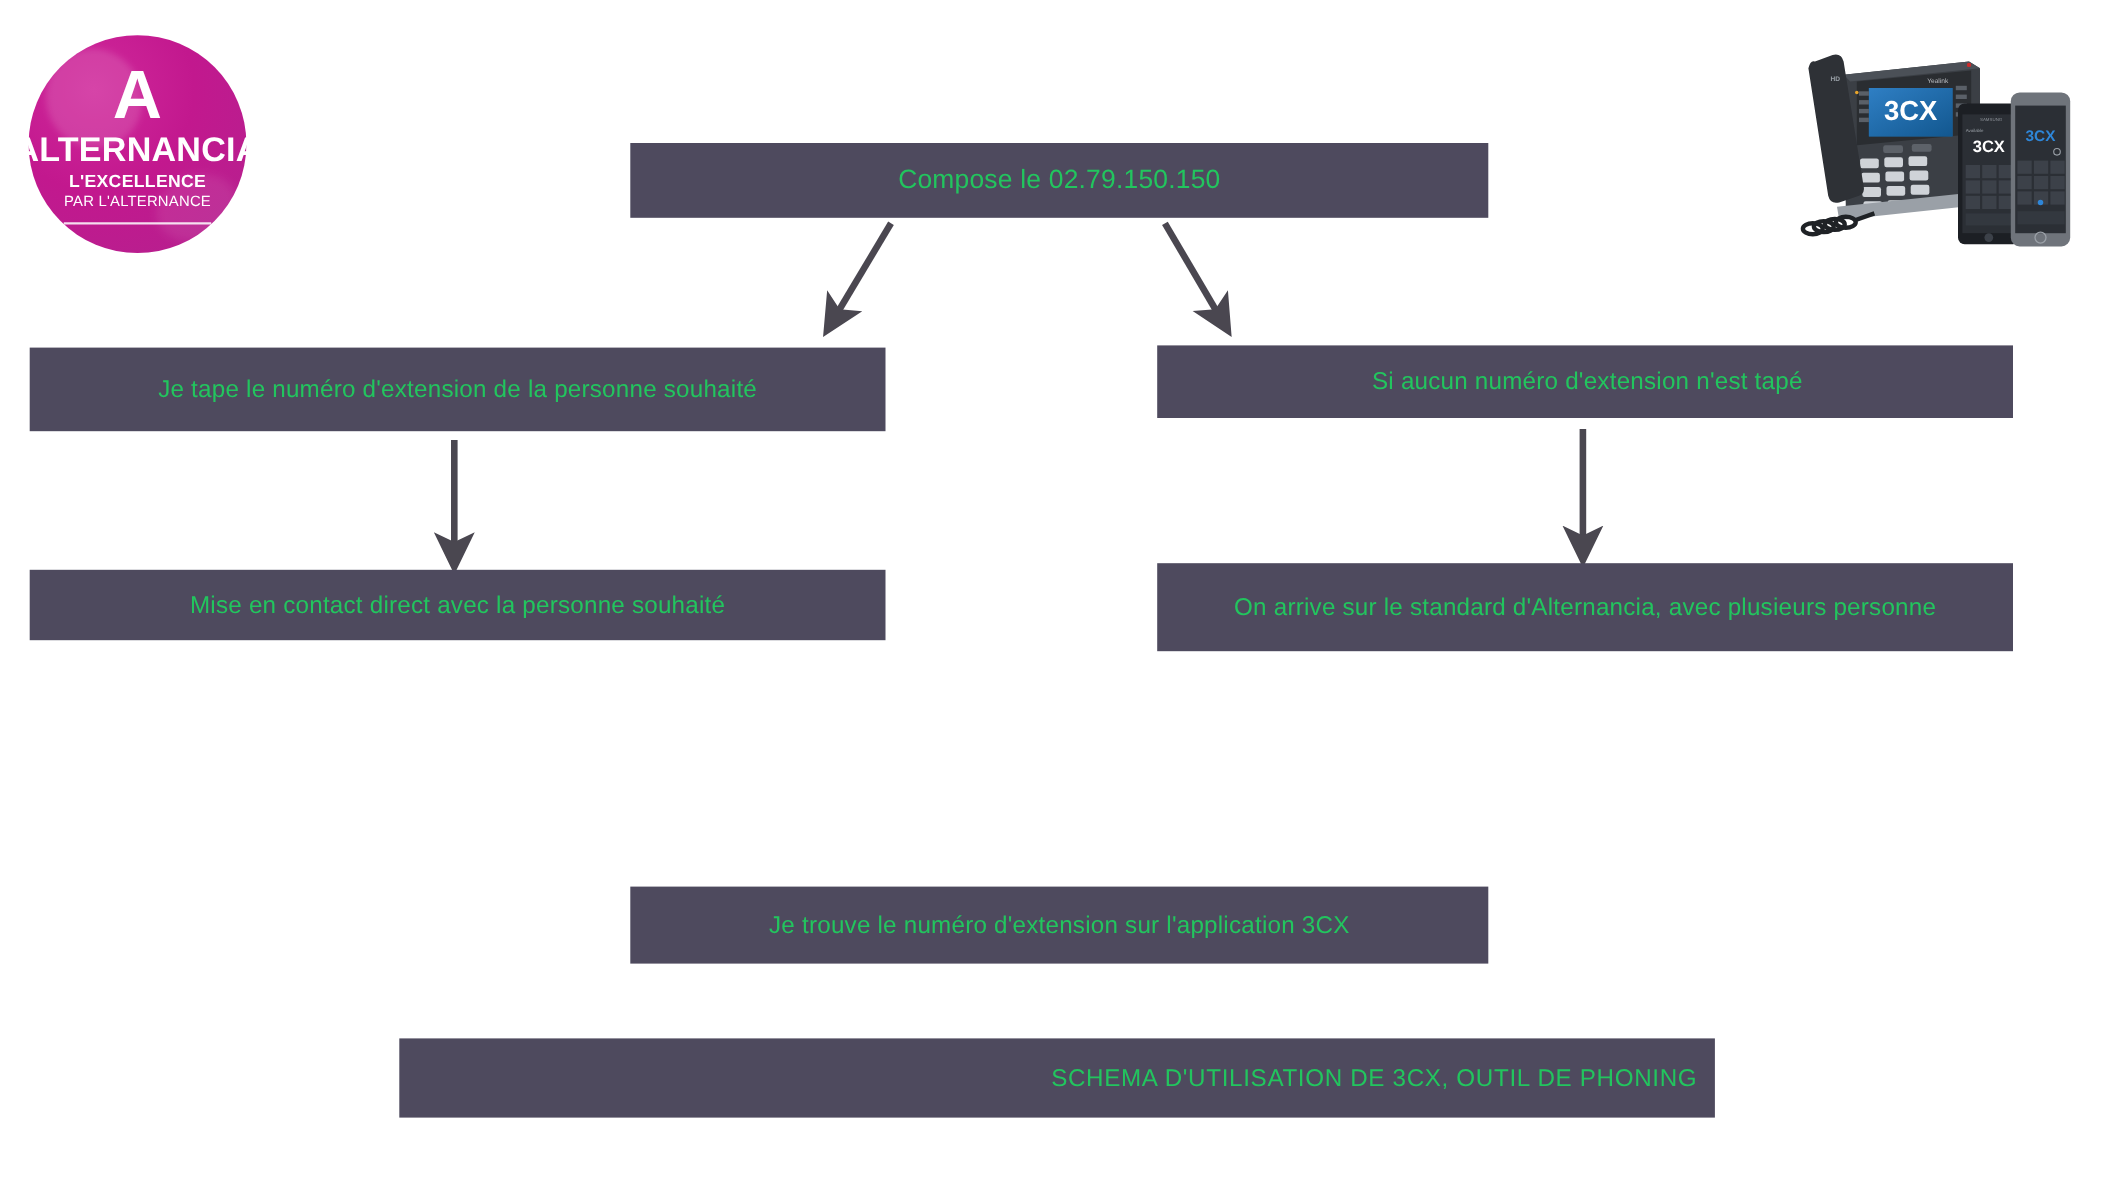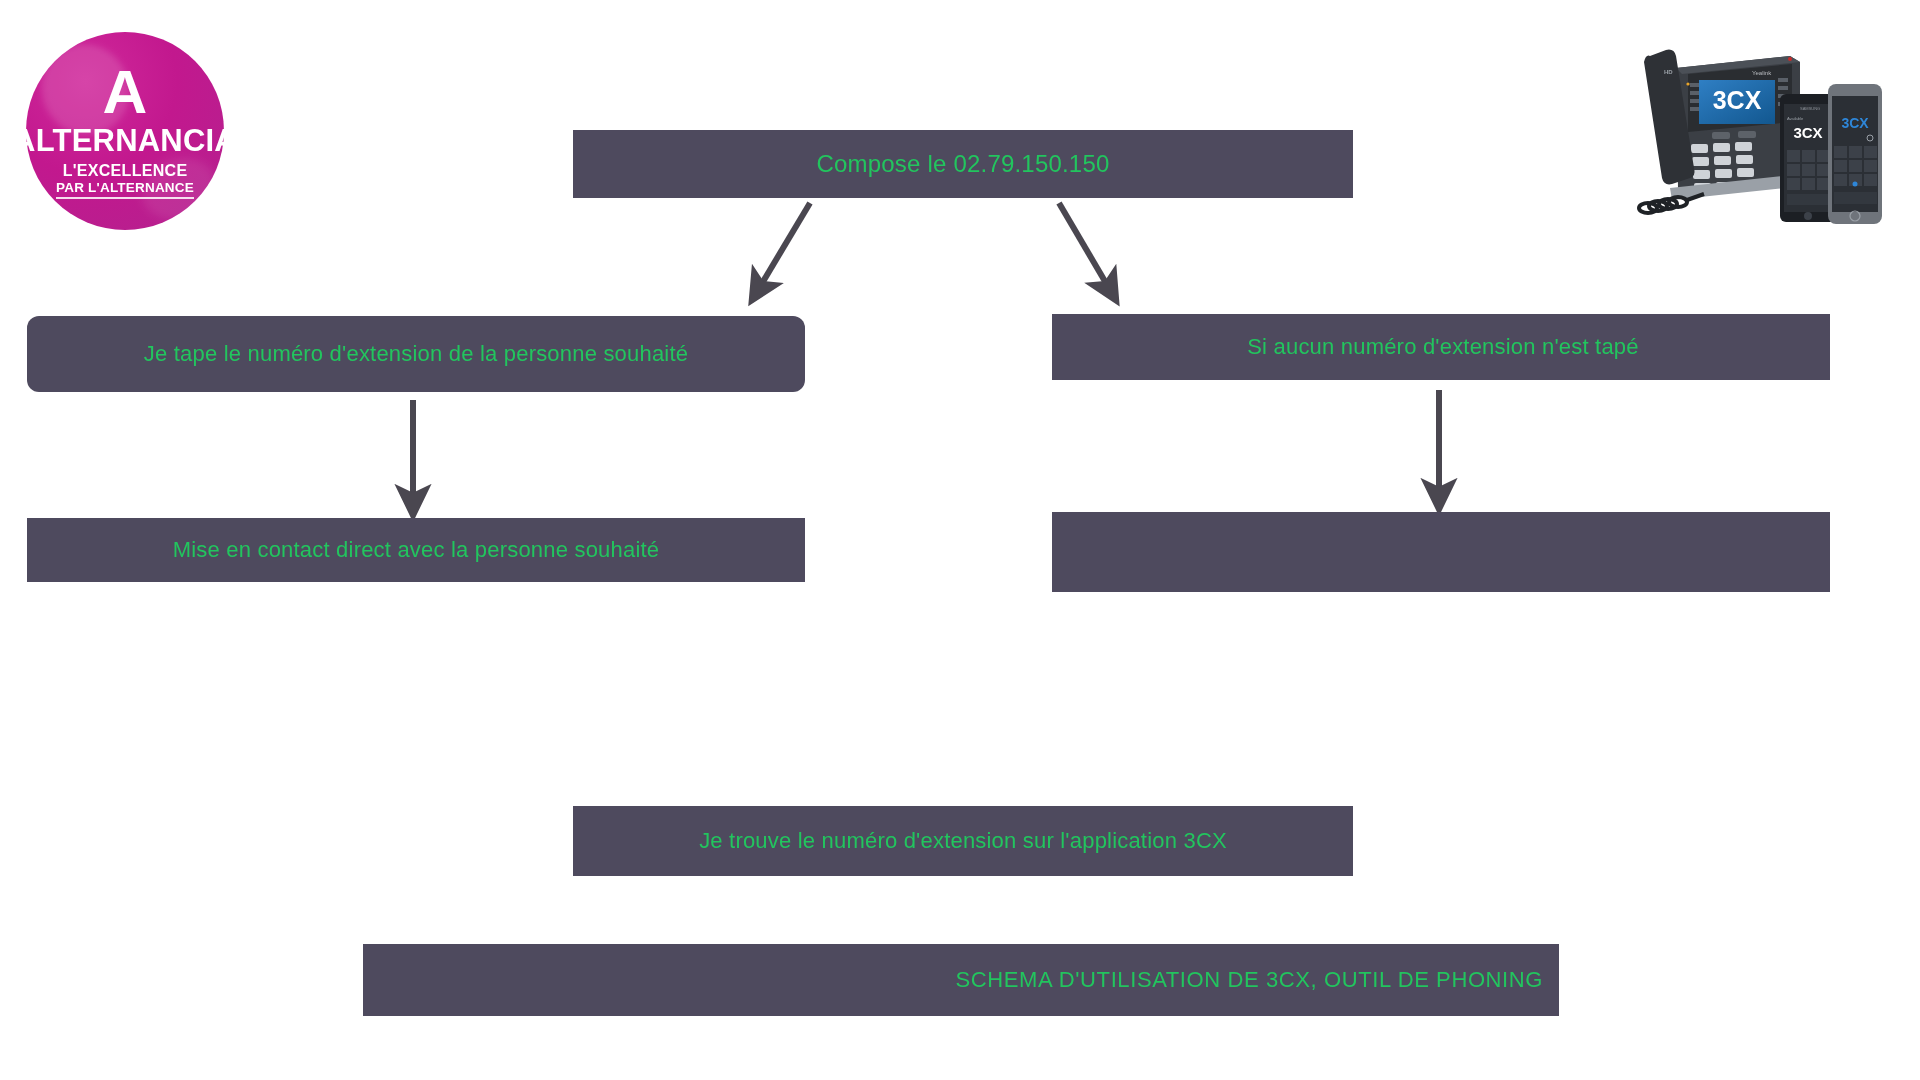--- a/index.html
+++ b/index.html
@@ -78,24 +78,24 @@
     margin-bottom: 7px;
   }
   .logo-sub1 {
     font-size: 16px;
     font-weight: bold;
     letter-spacing: 0.3px;
     margin-bottom: 2px;
   }
   .logo-sub2 {
     font-size: 13.5px;
-    font-weight: bold;
+    font-weight: normal;
     letter-spacing: 0.2px;
     border-bottom: 2px solid rgba(255,255,255,0.85);
-    padding-bottom: 2px;
+    padding-bottom: 12px;
   }
 
   
   .phone-photo {
     position: absolute;
     left: 1604px;
     top: 26px;
     width: 300px;
     height: 208px;
   }
@@ -111,21 +111,21 @@
     text-align: center;
     box-sizing: border-box;
     padding: 6px 16px;
     font-weight: 300;
     letter-spacing: 0.2px;
     line-height: 1.42;
   }
   .box span { display: block; }
 
   #box-compose   { left: 573px; top: 130px;  width: 780px; height: 68px;  font-size: 24px; }
-  #box-extension { left: 27px;  top: 316px;  width: 778px; height: 76px;  font-size: 22px; border-radius: 12px; }
+  #box-extension { left: 27px;  top: 316px;  width: 778px; height: 76px;  font-size: 22px; }
   #box-noext     { left: 1052px;top: 314px;  width: 778px; height: 66px;  font-size: 22px; padding-left: 20px; }
   #box-direct    { left: 27px;  top: 518px;  width: 778px; height: 64px;  font-size: 22px; }
   #box-standard  { left: 1052px;top: 512px;  width: 778px; height: 80px;  font-size: 22px; }
   #box-app3cx    { left: 573px; top: 806px;  width: 780px; height: 70px;  font-size: 22px; }
   #box-title     { left: 363px; top: 944px;  width: 1196px;height: 72px;  font-size: 22px; letter-spacing: 0.6px; justify-content: flex-end; }
 
   
   .arrow-svg {
     position: absolute;
     left: 0;
@@ -287,20 +287,21 @@
 <div class="box" id="box-noext">
   <span>Si aucun numéro d'extension n'est tapé</span>
 </div>
 
 <div class="box" id="box-direct">
   <span>Mise en contact direct avec la personne souhaité</span>
 </div>
 
 <div class="box" id="box-standard">
   <div>
+    <span>On arrive sur le standard d'Alternancia, avec plusieurs personne</span>
   </div>
 </div>
 
 <div class="box" id="box-app3cx">
   <span>Je trouve le numéro d'extension sur l'application 3CX</span>
 </div>
 
 <div class="box" id="box-title">
   <span>SCHEMA D'UTILISATION DE 3CX, OUTIL DE PHONING</span>
 </div>

